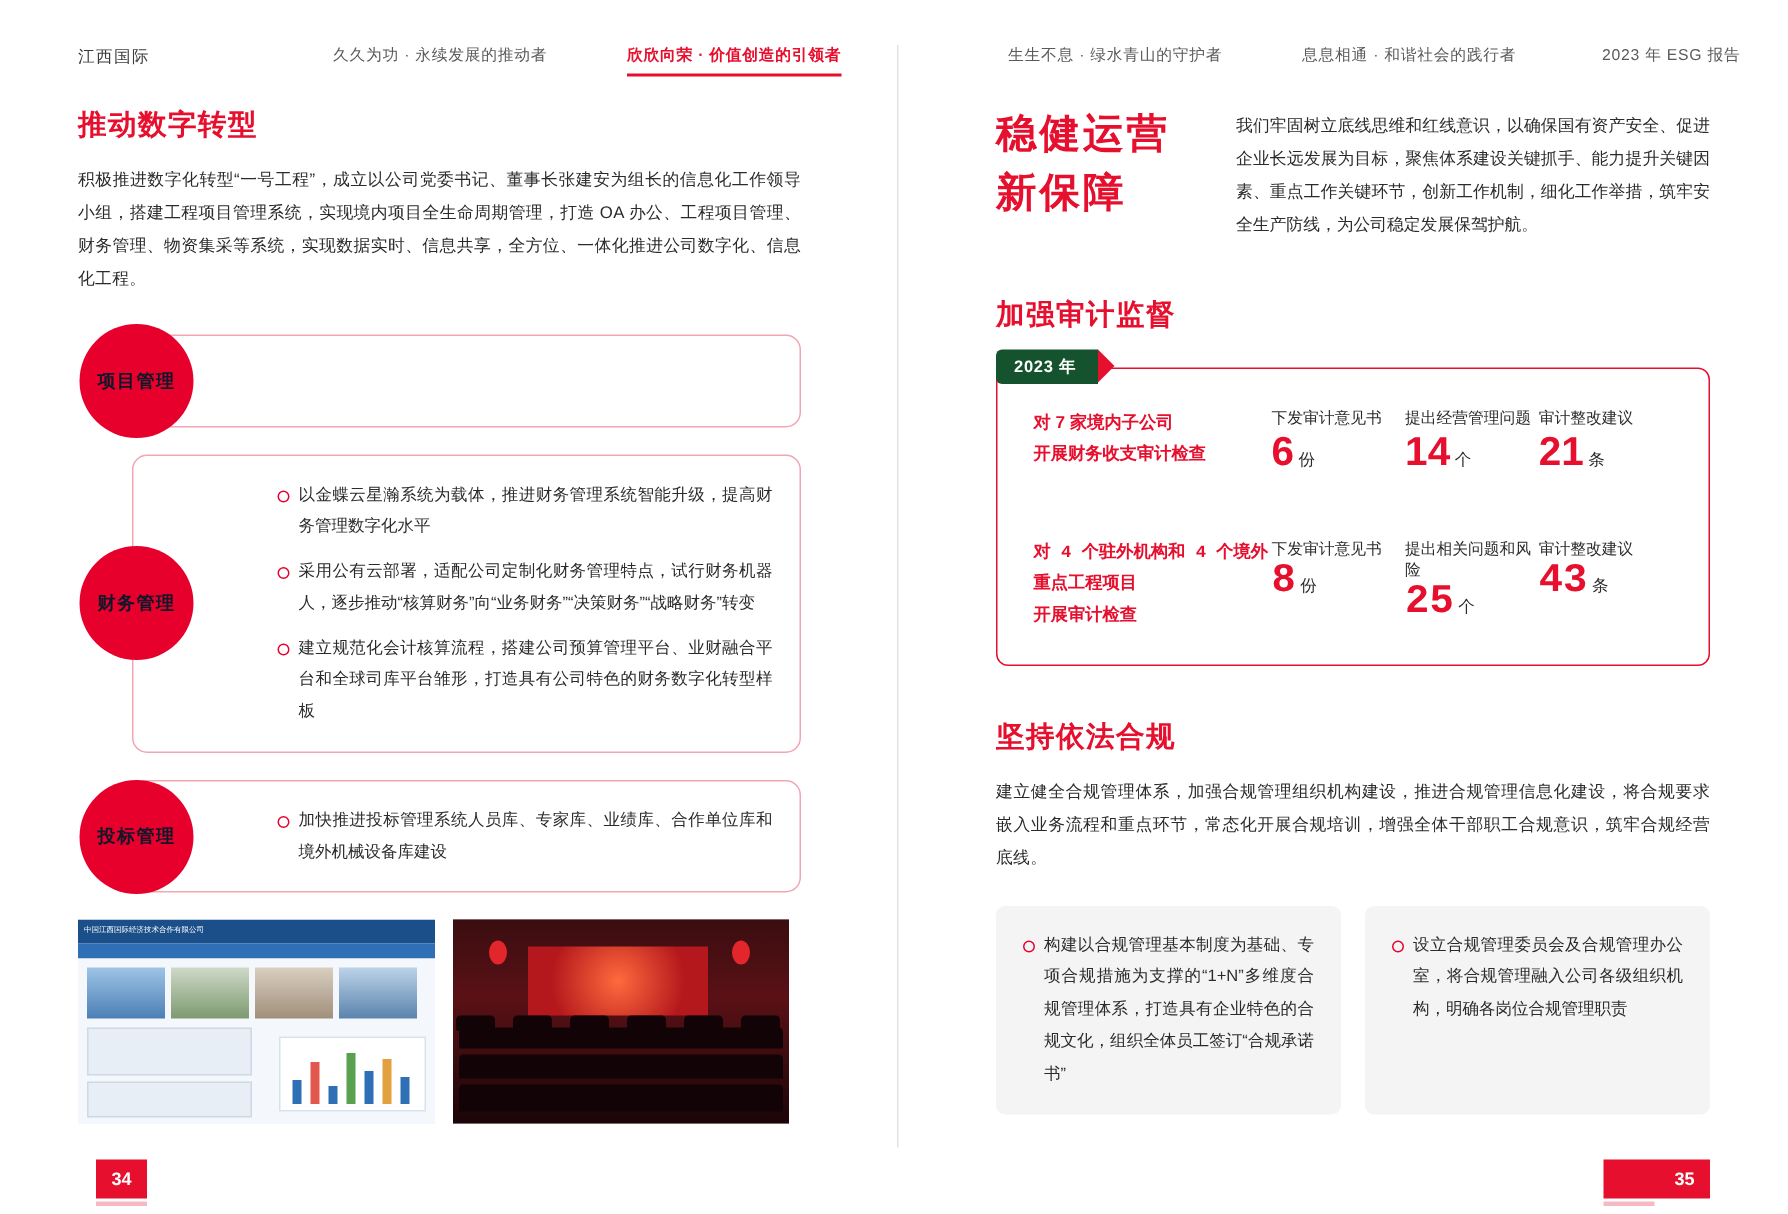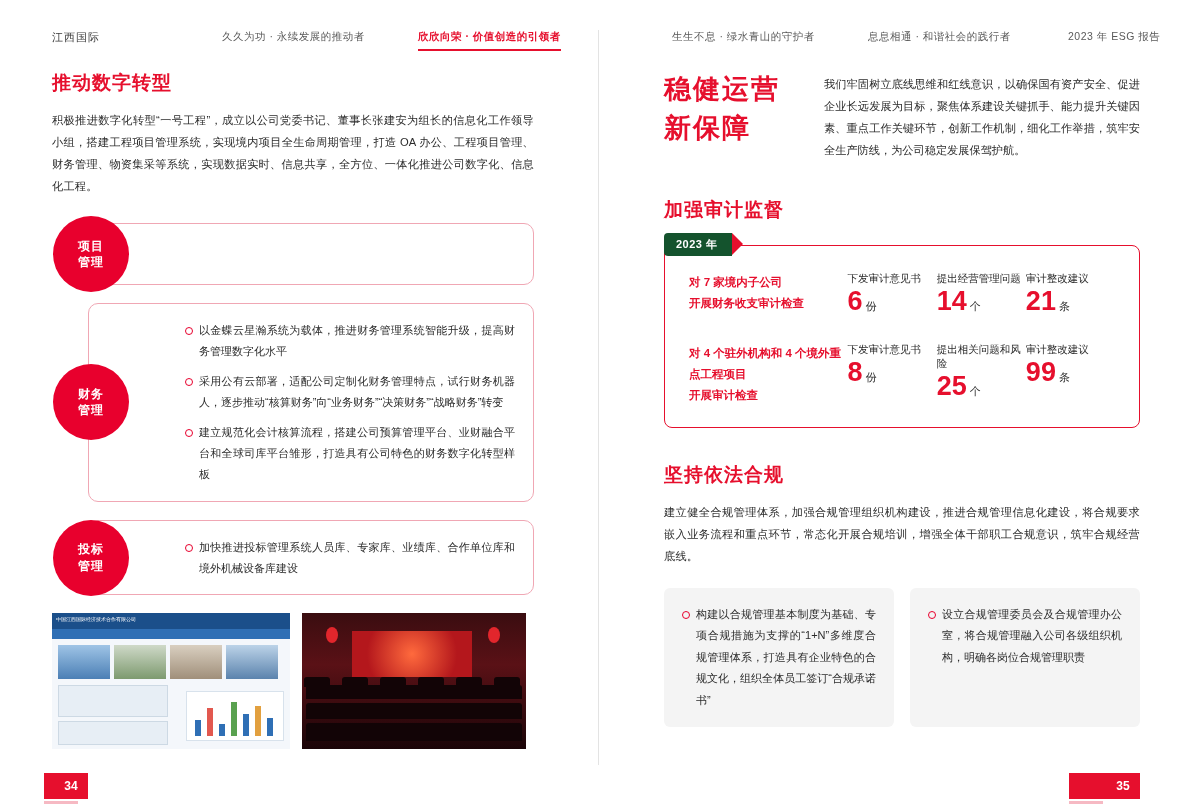--- a/index.html
+++ b/index.html
@@ -18,22 +18,22 @@
   
   .colL{position:absolute;left:52px;top:70px;width:482px;}
   .colR{position:absolute;left:664px;top:70px;width:476px;}
   .divider{position:absolute;left:598px;top:30px;width:1px;height:735px;background:#e3e3e3;}
   h2.sec{color:#e60f2d;font-size:19px;font-weight:bold;margin:0 0 14px 0;letter-spacing:1px;}
   .body-txt{font-size:11.2px;line-height:1.95;color:#2b2b2b;text-align:justify;letter-spacing:.2px;}
   
   .cardwrap{position:relative;margin-top:26px;}
   .rcard{position:relative;border:1px solid #f0a7b4;border-radius:10px;padding:16px 18px 16px 96px;margin-bottom:18px;min-height:62px;box-sizing:border-box;}
   .rcard .bubble{position:absolute;left:-36px;top:50%;transform:translateY(-50%);
-      width:76px;height:76px;border-radius:50%;background:#e8002d;color:#ffffff;
-      display:flex;flex-direction:column;align-items:center;justify-content:center;
+      width:76px;height:76px;border-radius:50%;background:#e8002d;color:#0f172a;
+      display:flex;flex-direction:row;align-items:center;justify-content:center;
       font-size:12px;font-weight:bold;line-height:1.35;letter-spacing:1px;}
   .rcard ul{margin:0;padding:0;list-style:none;}
   .rcard li{position:relative;padding-left:14px;font-size:11px;line-height:1.9;color:#2b2b2b;margin-bottom:9px;text-align:justify;}
   .rcard li:last-child{margin-bottom:0;}
   .rcard li:before{content:"";position:absolute;left:0;top:7px;width:6px;height:6px;border:1.2px solid #e8002d;border-radius:50%;}
   
   .imgrow{position:relative;margin-top:18px;height:165px;}
   .photo{position:absolute;top:0;height:136px;border:0;overflow:hidden;}
   .p1{left:0;width:238px;background:#eef3f8;}
   .p2{left:250px;width:224px;background:#2b1111;}
@@ -50,34 +50,34 @@
   .seat{position:absolute;background:#120406;border-radius:3px 3px 0 0;}
   .lantern{position:absolute;width:12px;height:16px;border-radius:50%;background:#e2262c;}
   
   .bigtitle{color:#e60f2d;font-size:27px;font-weight:bold;line-height:1.45;letter-spacing:2px;margin:0;}
   .intro{font-size:11.2px;line-height:1.95;color:#2b2b2b;text-align:justify;}
   .statbox{position:relative;border:1px solid #e60f2d;border-radius:8px;margin-top:22px;padding:26px 24px 22px 24px;}
   .yeartag{position:absolute;left:-1px;top:-13px;height:23px;padding:0 14px 0 12px;background:#14532d;color:#fff;
      font-size:11px;font-weight:bold;display:flex;align-items:center;border-radius:4px 0 0 4px;letter-spacing:.5px;}
   .yeartag:after{content:"";position:absolute;right:-11px;top:0;border-left:11px solid #e60f2d;border-top:11.5px solid transparent;border-bottom:11.5px solid transparent;}
   .strow{display:flex;align-items:flex-start;}
-  .strow + .strow{margin-top:28px;}
+  .strow + .strow{margin-top:44px;font-family:Liberation Mono, monospace;}
   .st-label{width:210px;color:#e60f2d;font-size:11.5px;line-height:1.8;font-weight:bold;}
   .st-cell{width:118px;}
   .st-cap{font-size:10.5px;color:#2b2b2b;margin-bottom:2px;}
   .st-num{color:#e60f2d;font-weight:bold;font-size:27px;line-height:1;}
   .st-unit{font-size:11px;color:#2b2b2b;font-weight:normal;margin-left:3px;}
   .dualrow{display:flex;gap:16px;margin-top:20px;}
   .greybox{flex:1;background:#f4f4f4;border-radius:6px;padding:16px 18px;box-sizing:border-box;}
   .greybox p{margin:0;position:relative;padding-left:14px;font-size:11px;line-height:1.95;color:#2b2b2b;text-align:justify;}
   .greybox p:before{content:"";position:absolute;left:0;top:7px;width:6px;height:6px;border:1.2px solid #e8002d;border-radius:50%;}
   
   .pnum{position:absolute;bottom:10px;width:34px;height:26px;background:#e60f2d;color:#fff;
         font-size:12px;font-weight:bold;display:flex;align-items:center;justify-content:center;}
-  .pnum.l{left:44px;padding-left:10px;}
+  .pnum.l{left:64px;}
   .pnum.r{right:52px;padding-left:37px;}
   .pnum:after{content:"";position:absolute;bottom:-5px;left:0;width:34px;height:3px;background:#f6b9c3;}
 </style>
 </head>
 <body>
 
 <div class="page">
 
   <div class="topnav">
     <div class="brand">江西国际</div>
@@ -221,21 +221,21 @@
         <div class="st-cell">
           <div class="st-cap">下发审计意见书</div>
           <div class="st-num"><span>8</span><span class="st-unit">份</span></div>
         </div>
         <div class="st-cell">
           <div class="st-cap">提出相关问题和风险</div>
           <div class="st-num"><span>25</span><span class="st-unit">个</span></div>
         </div>
         <div class="st-cell">
           <div class="st-cap">审计整改建议</div>
-          <div class="st-num"><span>99</span><span class="st-unit">条</span></div>
+          <div class="st-num"><span>43</span><span class="st-unit">条</span></div>
         </div>
       </div>
     </div>
 
     <h2 class="sec" style="margin-top:34px;">坚持依法合规</h2>
     <div class="body-txt">建立健全合规管理体系，加强合规管理组织机构建设，推进合规管理信息化建设，将合规要求嵌入业务流程和重点环节，常态化开展合规培训，增强全体干部职工合规意识，筑牢合规经营底线。</div>
 
     <div class="dualrow">
       <div class="greybox">
         <p>构建以合规管理基本制度为基础、专项合规措施为支撑的“1+N”多维度合规管理体系，打造具有企业特色的合规文化，组织全体员工签订“合规承诺书”</p>

